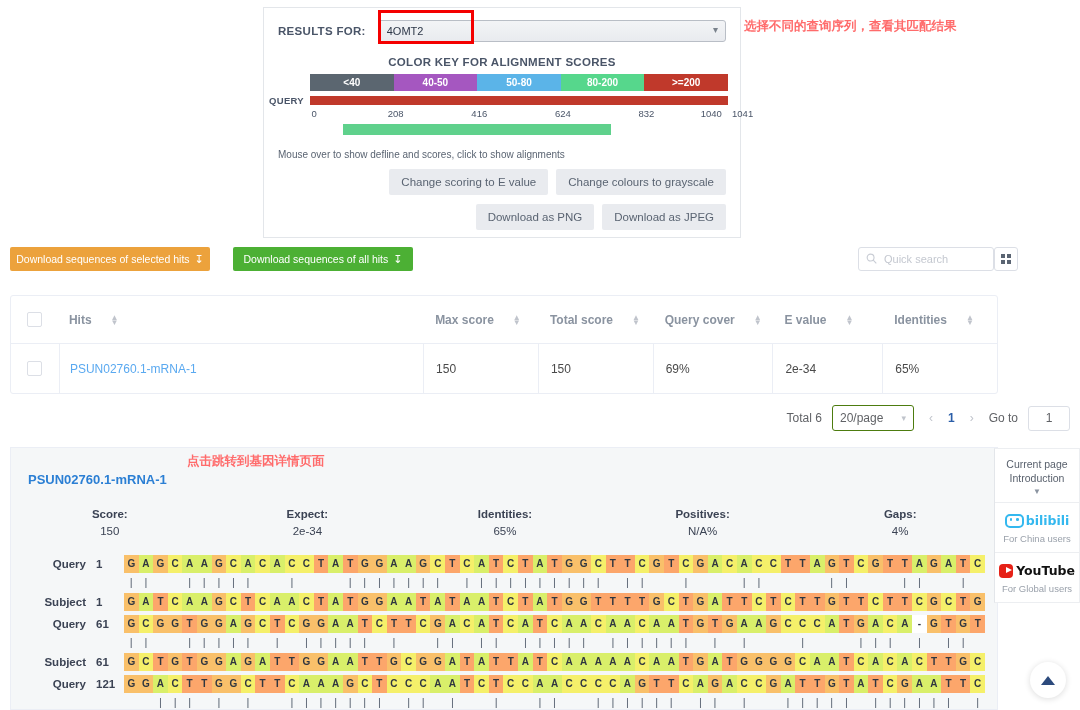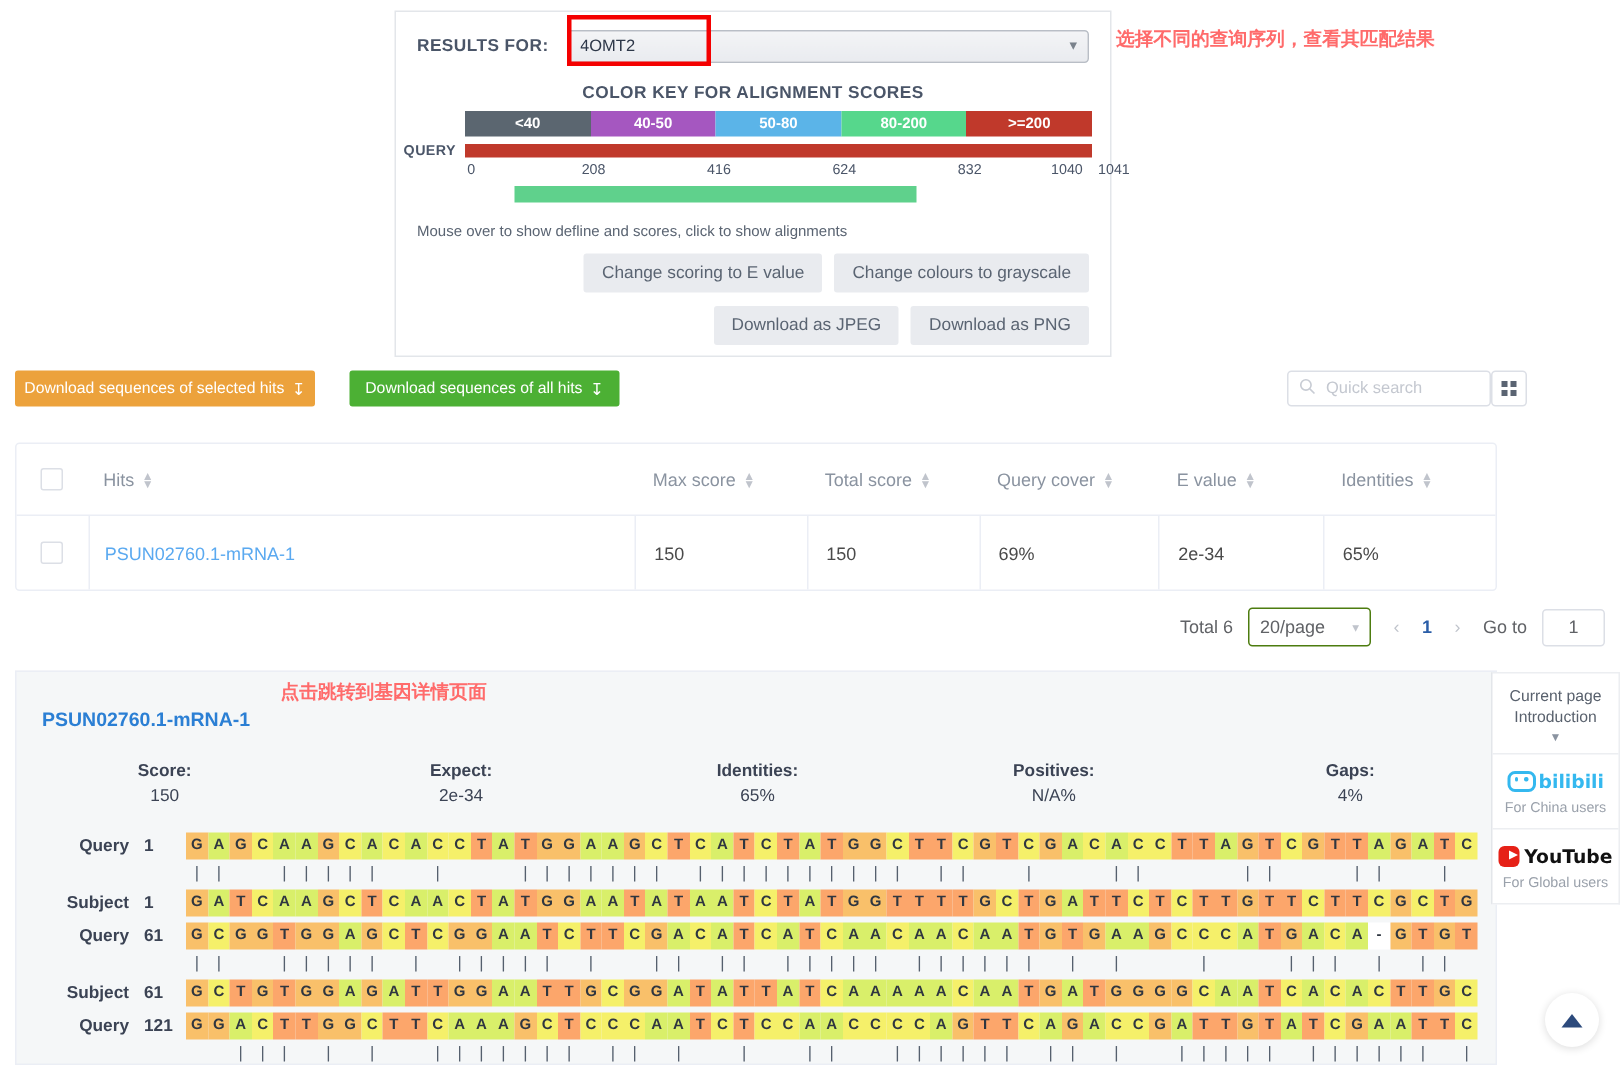--- a/index.html
+++ b/index.html
@@ -124,21 +124,21 @@
   }
   .tbl-hdr, .tbl-row { display:flex; align-items:center; }
   .tbl-hdr { height: 48px; border-bottom:1px solid #ebeef5; }
   .tbl-row { height: 49px; }
   .c-chk { width: 48px; display:flex; align-items:center; justify-content:center; }
   .c-hits { width: 365px; padding-left:10px; }
   .c-num { width: 115px; padding-left: 12px; }
   .c-qc  { width: 120px; padding-left: 12px; }
   .c-ev  { width: 110px; padding-left: 12px; }
   .c-id  { width: 115px; padding-left: 12px; }
-  .th { color:#8a93a0; font-weight:normal; display:flex; align-items:center; gap:5px; cursor:pointer;}
+  .th { color:#8a93a0; font-weight:bold; display:flex; align-items:center; gap:19px; cursor:pointer;}
   .sorter { display:inline-flex; flex-direction:column; line-height:5px; font-size:8px; color:#c0c4cc;}
   .chkbox {
     width:15px; height:15px; border:1px solid #dcdfe6; border-radius:2px; background:#fff; cursor:pointer;
   }
   .hit-link { color:#5aa9f0; cursor:pointer; }
   .td { color:#4a4a4a; }
   .tbl-row .c-hits, .tbl-row .c-num, .tbl-row .c-qc, .tbl-row .c-ev, .tbl-row .c-id {
     border-left:1px solid #ebeef5; height:49px; display:flex; align-items:center;
   }
   .tbl-hdr .c-hits { height:48px; display:flex; align-items:center; }
@@ -291,22 +291,22 @@
       <span class="hsp-bar" style="left: 8%; width: 64%; background: rgb(95, 209, 140);"></span>
     </div>
 
     <div class="mouse-note">Mouse over to show defline and scores, click to show alignments</div>
 
     <div class="btn-row">
       <button class="gs-btn">Change scoring to E value</button>
       <button class="gs-btn">Change colours to grayscale</button>
     </div>
     <div class="btn-row">
+      <button class="gs-btn">Download as PNG</button>
       <button class="gs-btn">Download as JPEG</button>
-      <button class="gs-btn">Download as PNG</button>
     </div>
   </div>
 
   <div class="redbox"></div>
   <div class="cn-note-1">选择不同的查询序列，查看其匹配结果</div>
 
   <button class="dl-selected" style="background: rgb(236, 162, 60);">
     <span>Download sequences of selected hits</span>
     <span class="dl-ico">↧</span>
   </button>

